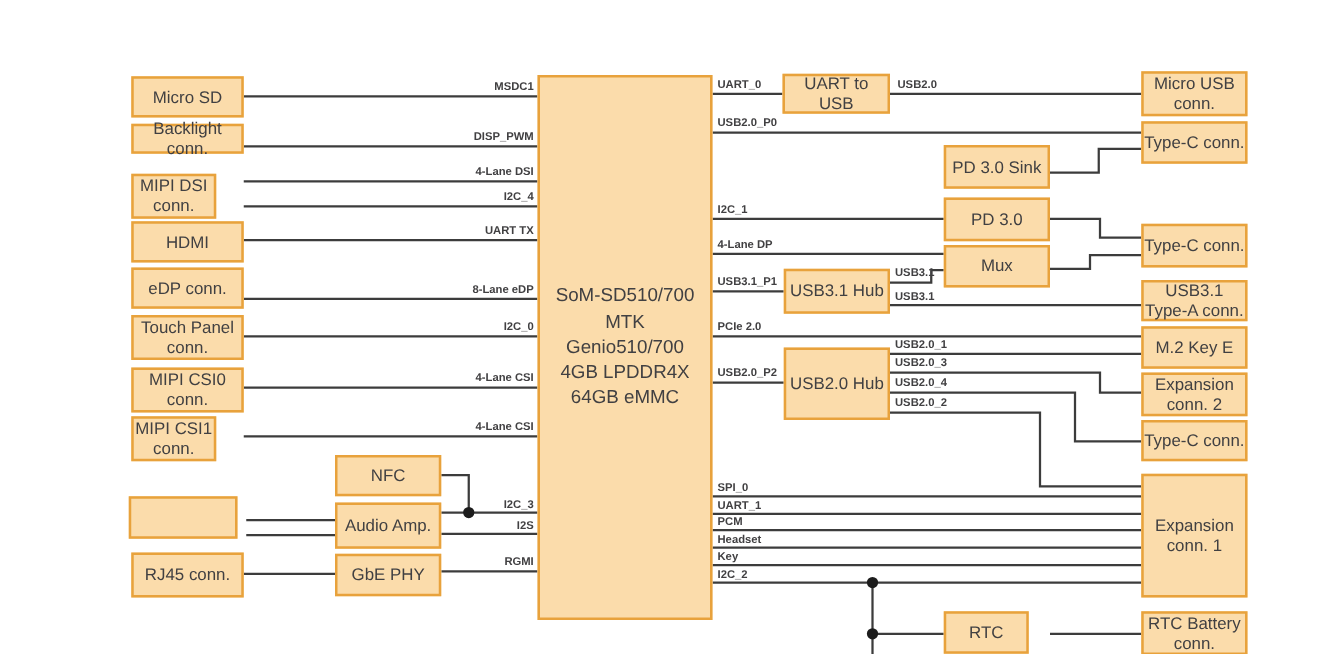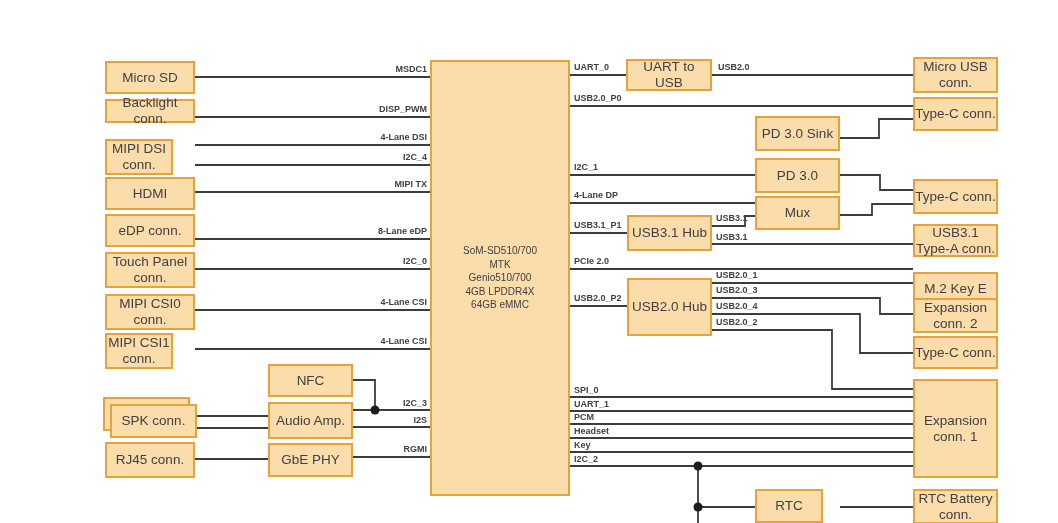--- a/index.html
+++ b/index.html
@@ -18,21 +18,21 @@
   #wires path{stroke:var(--line);stroke-width:1.8;fill:none;}
   #wires circle{fill:#1c1c1c;}
   .box{
     position:absolute;box-sizing:border-box;
     background:var(--box-fill);border:2px solid var(--box-border);
     display:flex;align-items:center;justify-content:center;
     text-align:center;color:var(--text);font-size:13.5px;line-height:1.18;
     white-space:pre-line;z-index:2;
   }
   .shadowbox{z-index:1;}
-  .som{font-size:10px;line-height:1.35;}
+  .som{font-size:15px;line-height:1.35;}
   .wire-label{
     position:absolute;font-size:9px;font-weight:bold;color:var(--text);
     white-space:nowrap;z-index:3;
   }
   .wl-r{text-align:right;}
 </style>
 </head>
 <body>
 
 <div id="canvas">
@@ -95,21 +95,20 @@
 conn.</div>
   <div class="box" style="left:105px;top:168px;width:90px;height:33px">eDP conn.</div>
   <div class="box" style="left:105px;top:131px;width:90px;height:33px">HDMI</div>
   <div class="box" style="left:105px;top:206px;width:90px;height:36px">Touch Panel
 conn.</div>
   <div class="box" style="left:105px;top:248px;width:90px;height:36px">MIPI CSI0
 conn.</div>
   <div class="box" style="left:105px;top:287px;width:68px;height:36px">MIPI CSI1
 conn.</div>
   <div class="box shadowbox" style="left:103px;top:351px;width:87px;height:34px"></div>
-  <div class="box" style="left:110px;top:358px;width:87px;height:34px">SPK conn.</div>
   <div class="box" style="left:105px;top:396px;width:90px;height:36px">RJ45 conn.</div>
 
   <div class="box" style="left:268px;top:318px;width:85px;height:33px">NFC</div>
   <div class="box" style="left:268px;top:397px;width:85px;height:34px">GbE PHY</div>
   <div class="box" style="left:268px;top:356px;width:85px;height:37px">Audio Amp.</div>
 
   <div class="box som" style="left:430px;top:14px;width:140px;height:436px">SoM-SD510/700
 MTK
 Genio510/700
 4GB LPDDR4X
@@ -123,34 +122,34 @@
   <div class="box" style="left:627px;top:232px;width:85px;height:58px">USB2.0 Hub</div>
   <div class="box" style="left:755px;top:443px;width:68px;height:34px">RTC</div>
   <div class="box" style="left:755px;top:483px;width:85px;height:34px">Accel. sensor</div>
 
   <div class="box" style="left:913px;top:11px;width:85px;height:36px">Micro USB
 conn.</div>
   <div class="box" style="left:913px;top:51px;width:85px;height:34px">Type-C conn.</div>
   <div class="box" style="left:913px;top:133px;width:85px;height:35px">Type-C conn.</div>
   <div class="box" style="left:913px;top:178px;width:85px;height:33px">USB3.1
 Type-A conn.</div>
-  <div class="box" style="left:913px;top:226px;width:85px;height:34px">M.2 Key E</div>
+  <div class="box" style="left:913px;top:215px;width:85px;height:34px">M.2 Key E</div>
   <div class="box" style="left:913px;top:252px;width:85px;height:35px">Expansion
 conn. 2</div>
   <div class="box" style="left:913px;top:290px;width:85px;height:33px">Type-C conn.</div>
   <div class="box" style="left:913px;top:333px;width:85px;height:99px">Expansion
 conn. 1</div>
   <div class="box" style="left:913px;top:443px;width:85px;height:35px">RTC Battery
 conn.</div>
 
   <span class="wire-label wl-r" style="right:631px;top:18px">MSDC1</span>
   <span class="wire-label wl-r" style="right:631px;top:58px">DISP_PWM</span>
   <span class="wire-label wl-r" style="right:631px;top:86px">4-Lane DSI</span>
   <span class="wire-label wl-r" style="right:631px;top:106px">I2C_4</span>
-  <span class="wire-label wl-r" style="right:631px;top:133px">MIPI TX</span>
+  <span class="wire-label wl-r" style="right:631px;top:133px">UART TX</span>
   <span class="wire-label wl-r" style="right:631px;top:180px">8-Lane eDP</span>
   <span class="wire-label wl-r" style="right:631px;top:210px">I2C_0</span>
   <span class="wire-label wl-r" style="right:631px;top:251px">4-Lane CSI</span>
   <span class="wire-label wl-r" style="right:631px;top:290px">4-Lane CSI</span>
   <span class="wire-label wl-r" style="right:631px;top:352px">I2C_3</span>
   <span class="wire-label wl-r" style="right:631px;top:369px">I2S</span>
   <span class="wire-label wl-r" style="right:631px;top:398px">RGMI</span>
 
   <span class="wire-label" style="left:574px;top:16px">UART_0</span>
   <span class="wire-label" style="left:718px;top:16px">USB2.0</span>

